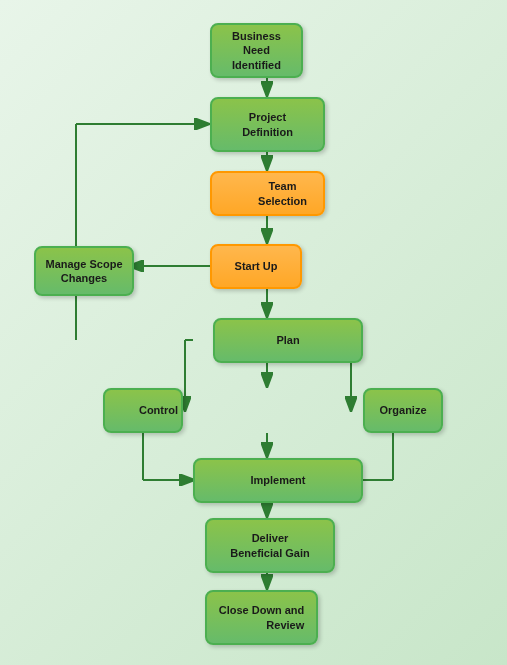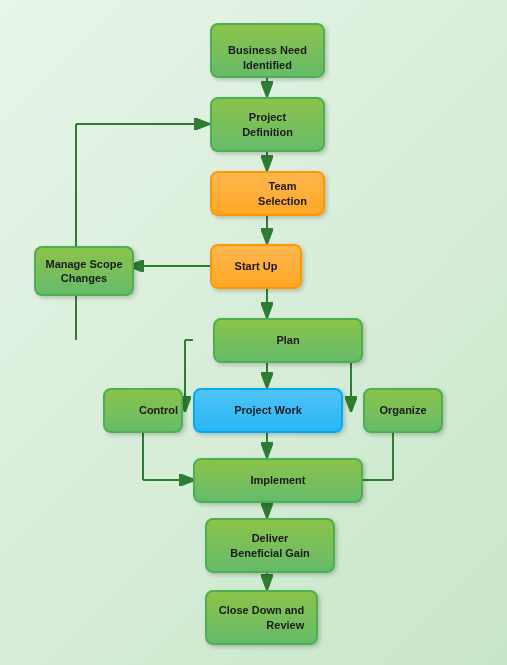--- a/index.html
+++ b/index.html
@@ -107,21 +107,21 @@
     <line x1="76" y1="246" x2="76" y2="124"></line>
     <line x1="76" y1="124" x2="208" y2="124" marker-end="url(#arrowhead)"></line>
 
     <line x1="210" y1="266" x2="130" y2="266" marker-end="url(#arrowhead)"></line>
 
     <line x1="76" y1="296" x2="76" y2="316"></line>
     <line x1="76" y1="316" x2="76" y2="340"></line>
     <line x1="76" y1="340" x2="76" y2="246"></line>
   </svg>
 
-  <div class="node green-node" style="left:210px; top:23px; width:115px; height:55px;align-items:flex-end;">
+  <div class="node green-node" style="left:210px; top:23px; width:93px; height:55px;align-items:flex-end;">
     <span>Business Need<br>Identified</span>
   </div>
 
   <div class="node green-node" style="left:210px; top:97px; width:115px; height:55px;">
     <span>Project<br>Definition</span>
   </div>
 
   <div class="node orange-node" style="left:210px; top:171px; width:115px; height:45px;padding-left:36px;">
     <span>Team Selection</span>
   </div>
@@ -135,23 +135,20 @@
   </div>
 
   <div class="node green-node" style="left:193px; top:318px; width:150px; height:45px;margin-left:20px;">
     <span>Plan</span>
   </div>
 
   <div class="node green-node" style="left:103px; top:388px; width:80px; height:45px;padding-left:37px;">
     <span>Control</span>
   </div>
 
-  <div class="node blue-node" style="left:193px; top:388px; width:150px; height:45px;">
-    <span>Project Work</span>
-  </div>
 
   <div class="node green-node" style="left:353px; top:388px; width:80px; height:45px;margin-left:10px;">
     <span>Organize</span>
   </div>
 
   <div class="node green-node" style="left:193px; top:458px; width:170px; height:45px;">
     <span>Implement</span>
   </div>
 
   <div class="node green-node" style="left:205px; top:518px; width:130px; height:55px;">

